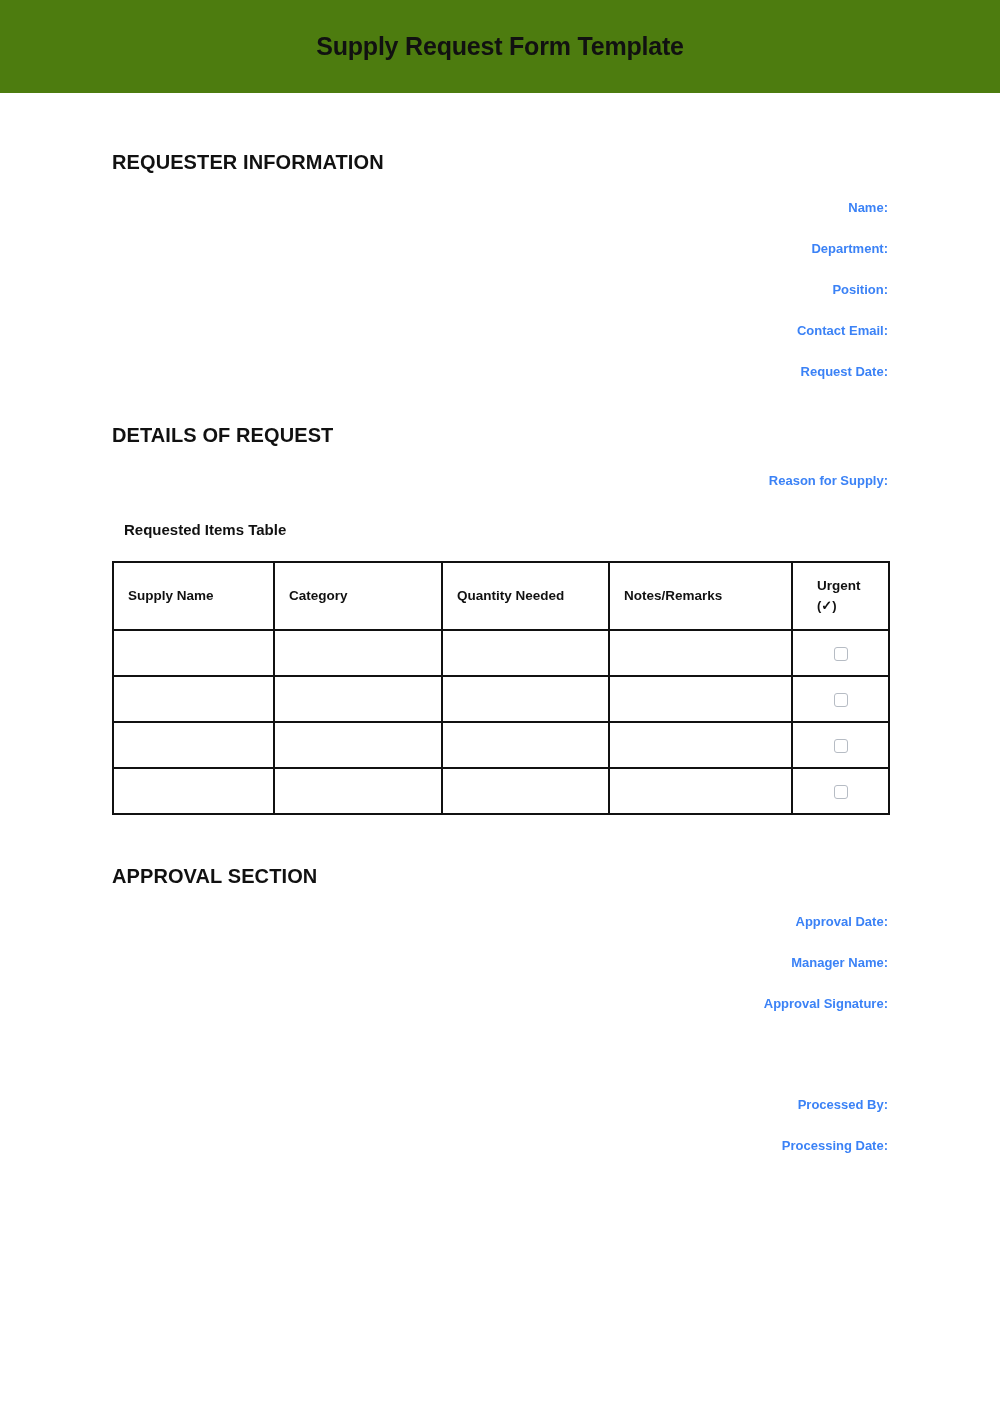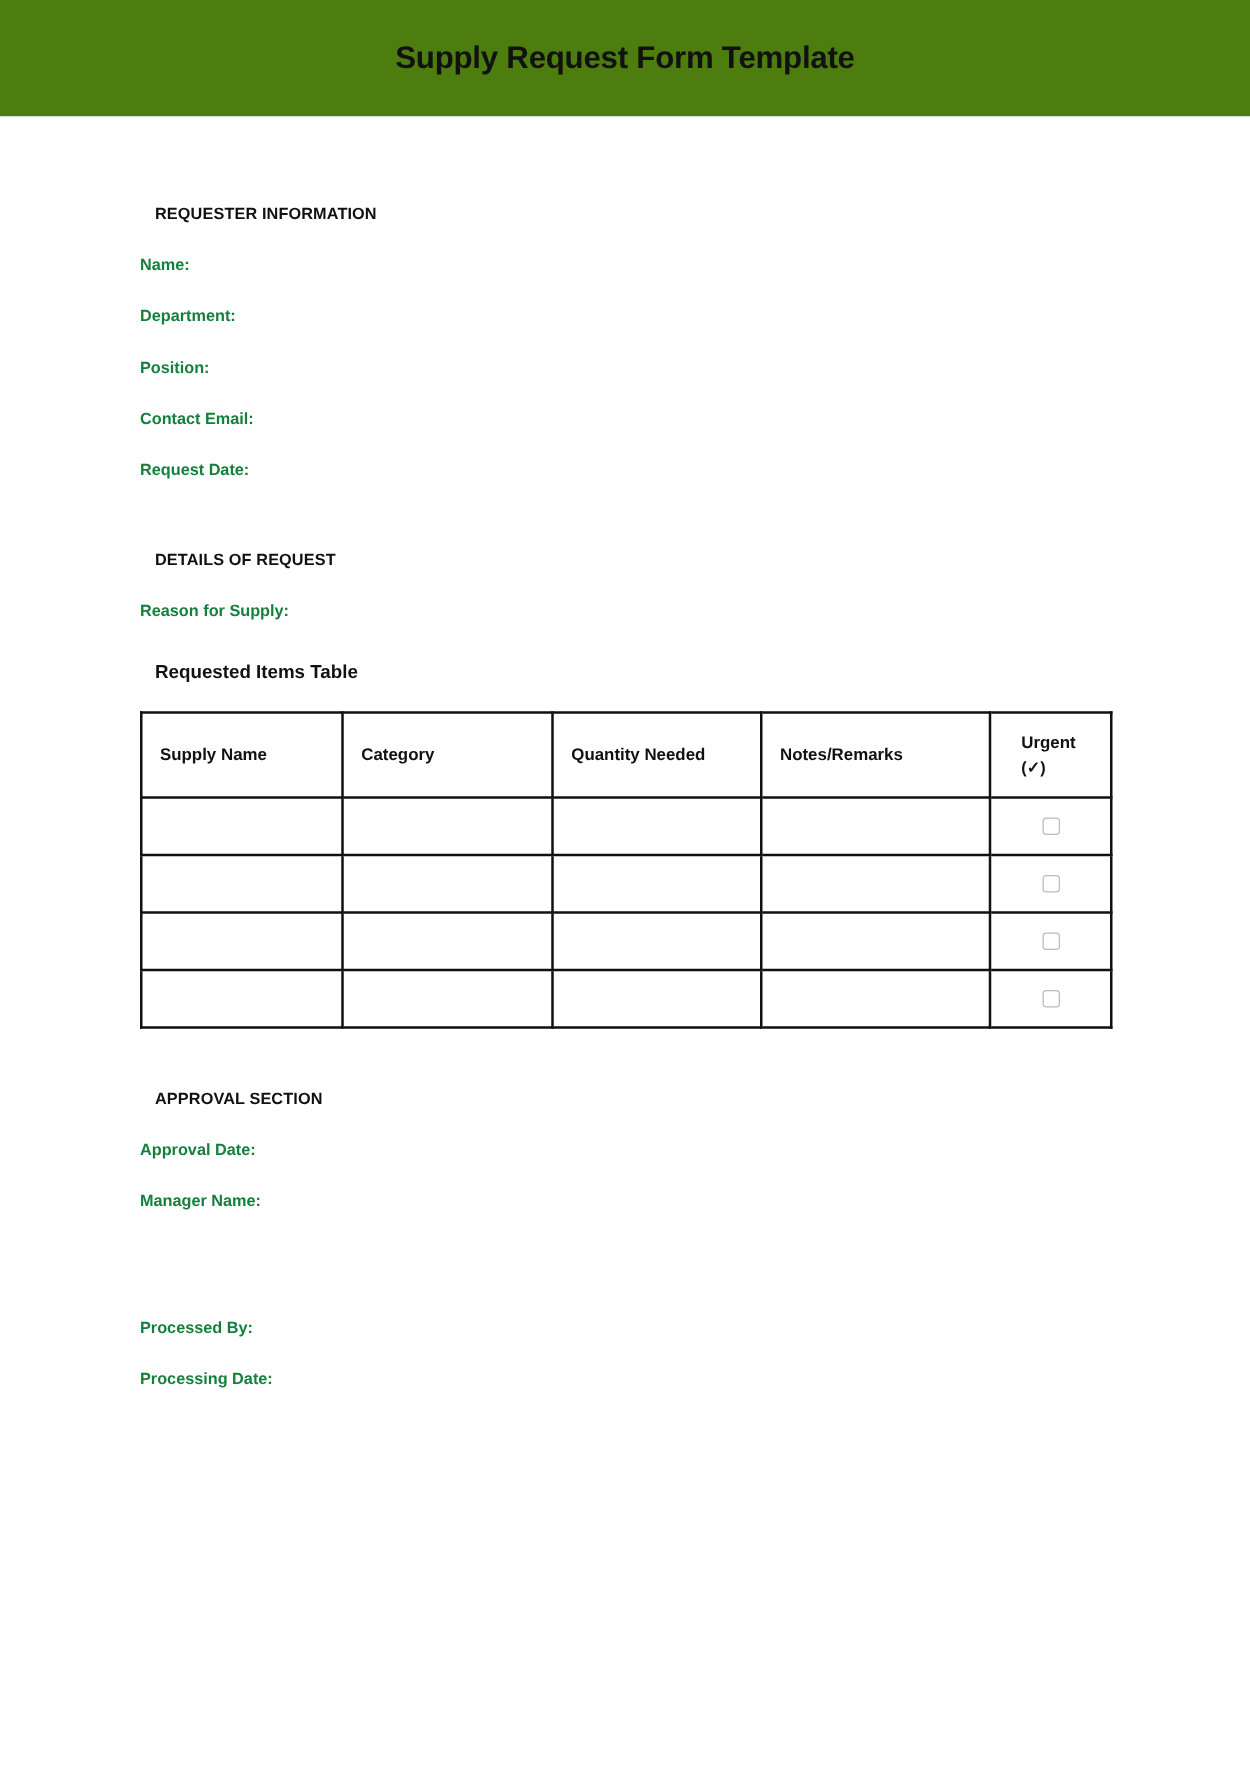--- a/index.html
+++ b/index.html
@@ -36,32 +36,33 @@
   }
 
   
   .page {
     padding-left: 112px;
     padding-right: 112px;
     box-sizing: border-box;
   }
 
   .section-heading {
-    font-size: 13px;
+    font-size: 20px;
     font-weight: bold;
     letter-spacing: 0.1px;
     color: #111111;
-    margin: 12px;
+    margin: 0;
   }
 
   .field-label {
     font-size: 13px;
     font-weight: bold;
-    color: #15803d;
-    margin: 0;
+    color: #3b82f6;
+    margin: 0;
+    text-align: right;
   }
 
   .sub-heading {
     font-size: 15px;
     font-weight: bold;
     color: #111111;
     margin: 12px;
   }
 
   
@@ -116,21 +117,21 @@
     box-sizing: border-box;
     vertical-align: middle;
   }
 
   .check-glyph {
     font-size: 13px;
     line-height: 1;
   }
 
   
-  .sec-approval { padding-top: 36px; }
+  .sec-approval { padding-top: 50px; }
   .sec-approval .field-label { margin-top: 26px; }
 
   .sec-completion { padding-top: 60px; }
   .sec-completion .field-label { margin-top: 26px; }
 </style>
 </head>
 <body>
 
 <div class="doc-header">
   <h1>Supply Request Form Template</h1>
@@ -202,20 +203,21 @@
           <td class="cell-urgent"><span class="cb"></span></td>
         </tr>
       </tbody>
     </table>
   </section>
 
   <section class="sec-approval">
     <h2 class="section-heading">APPROVAL SECTION</h2>
     <p class="field-label">Approval Date:</p>
     <p class="field-label">Manager Name:</p>
+    <p class="field-label">Approval Signature:</p>
   </section>
 
   <section class="sec-completion">
     <p class="field-label">Processed By:</p>
     <p class="field-label">Processing Date:</p>
   </section>
 
 </div>
 
 </body></html>

